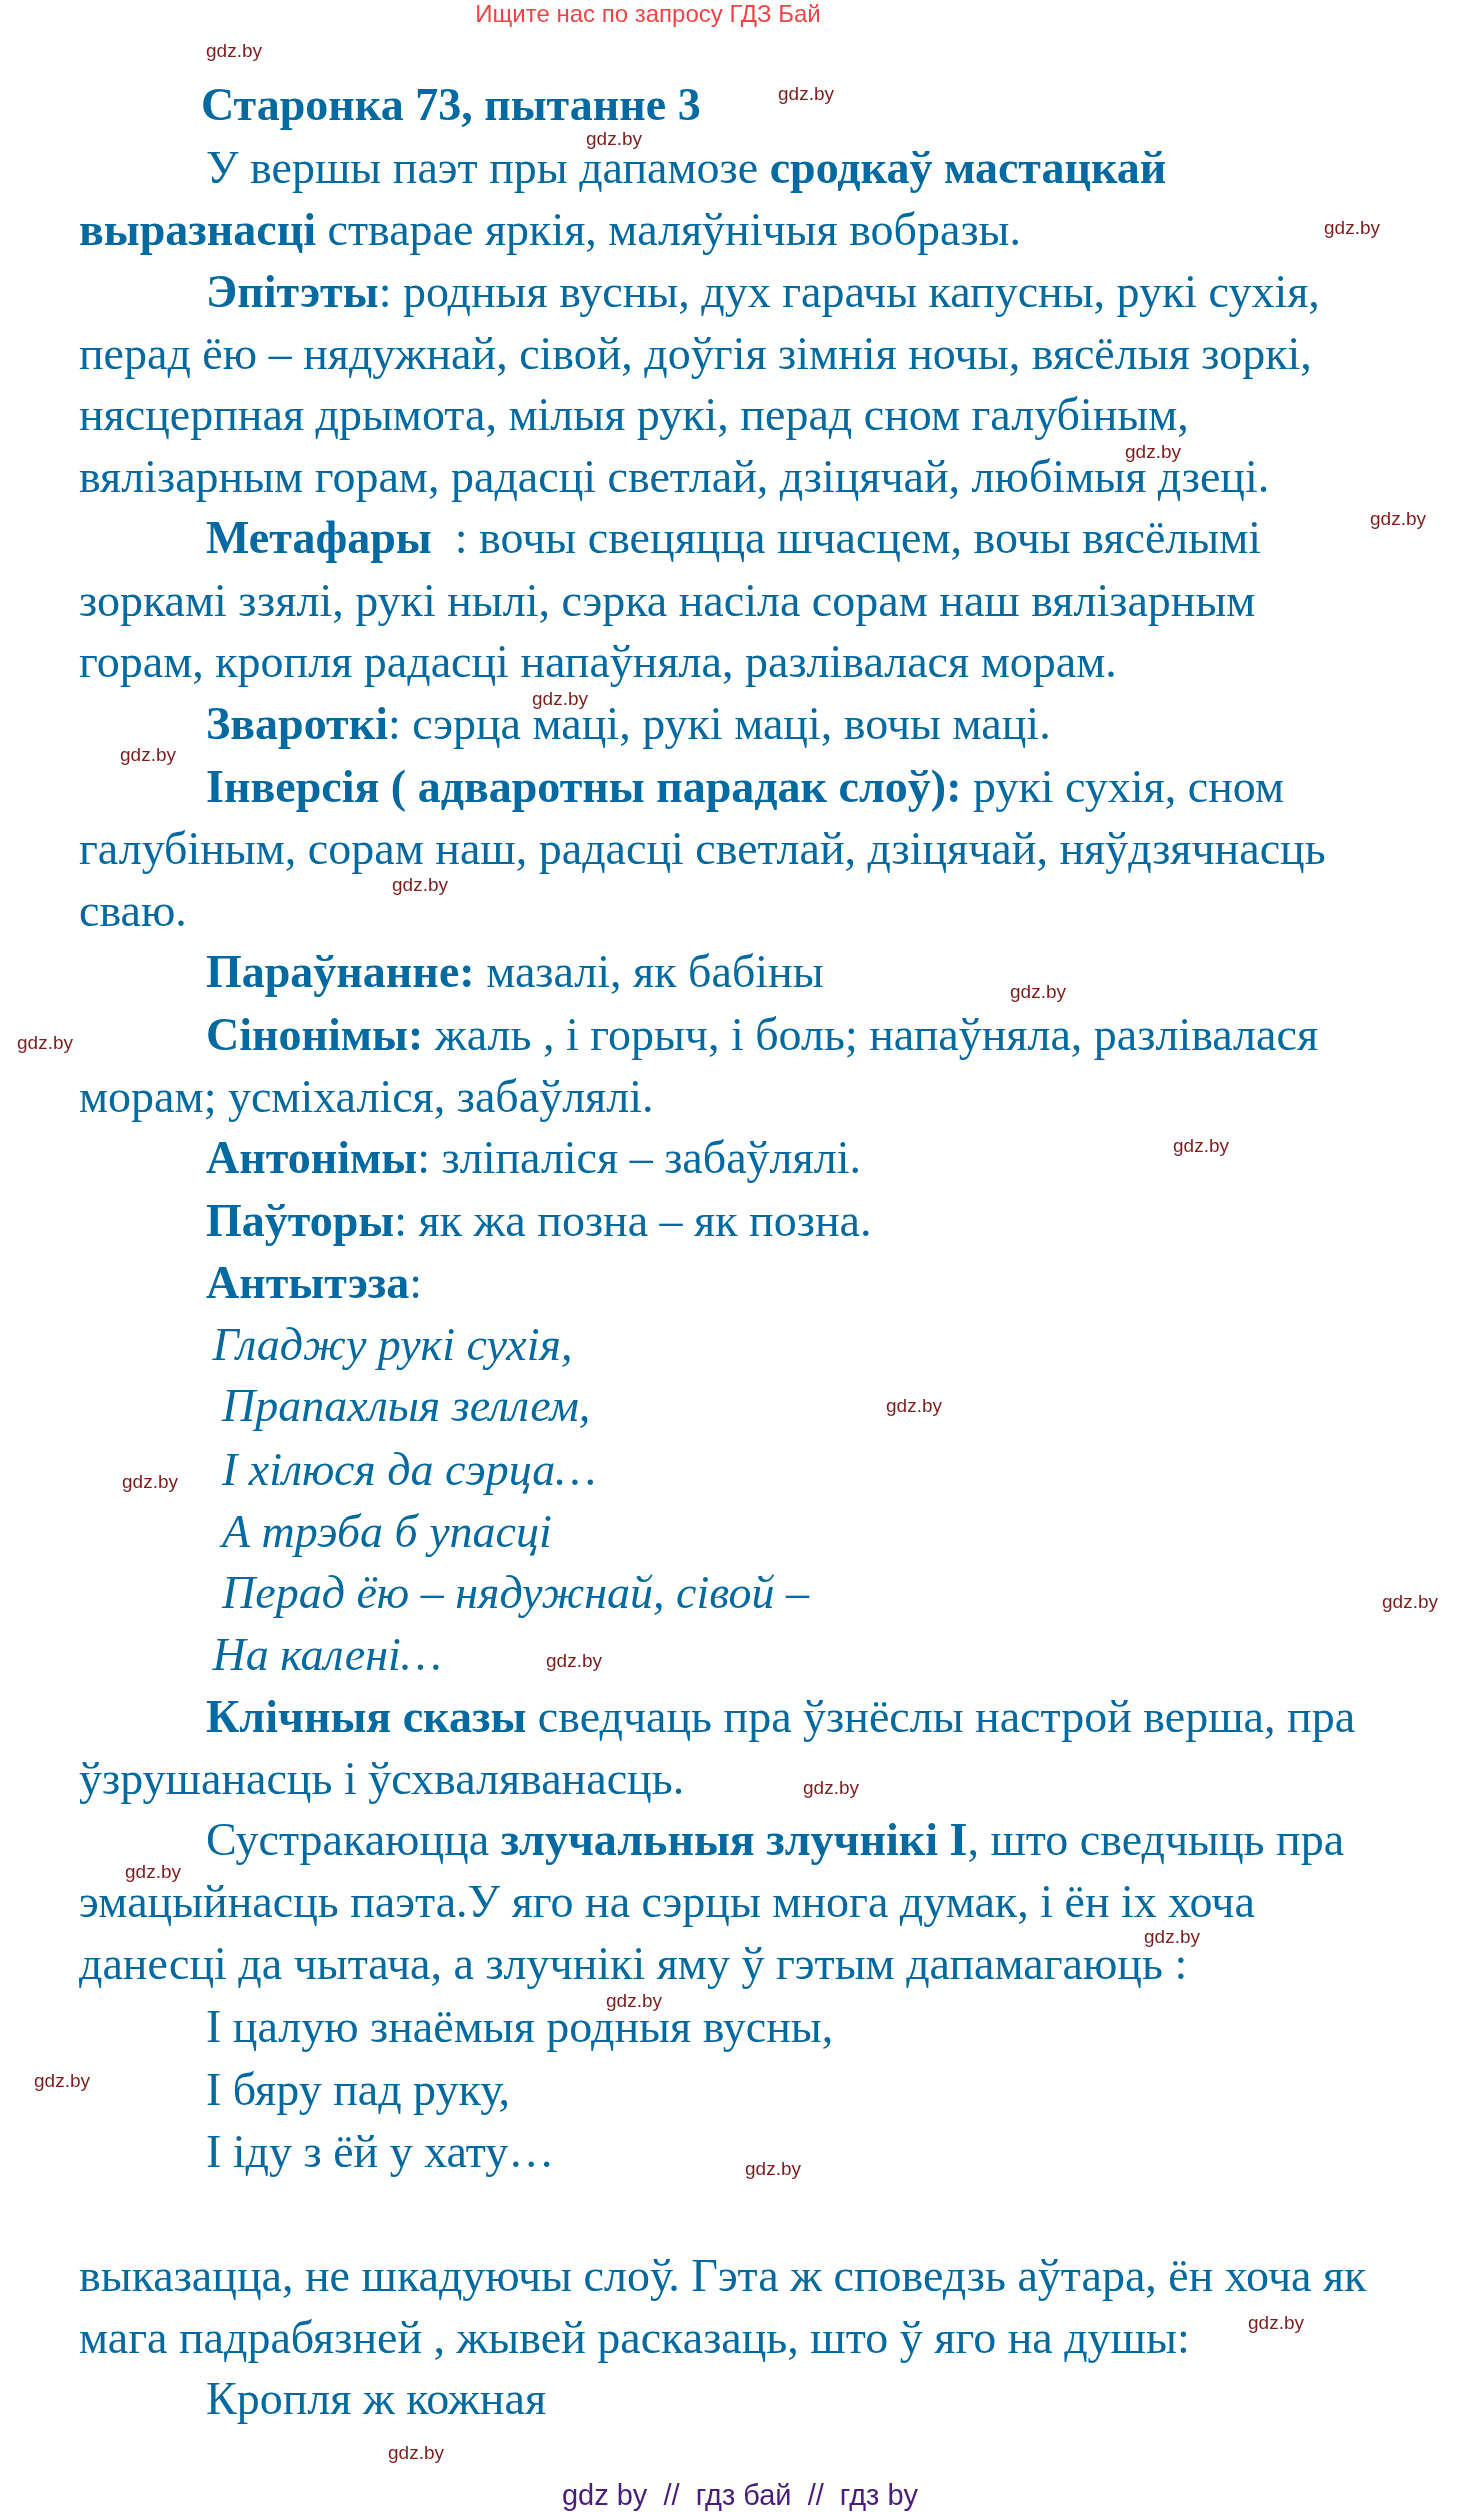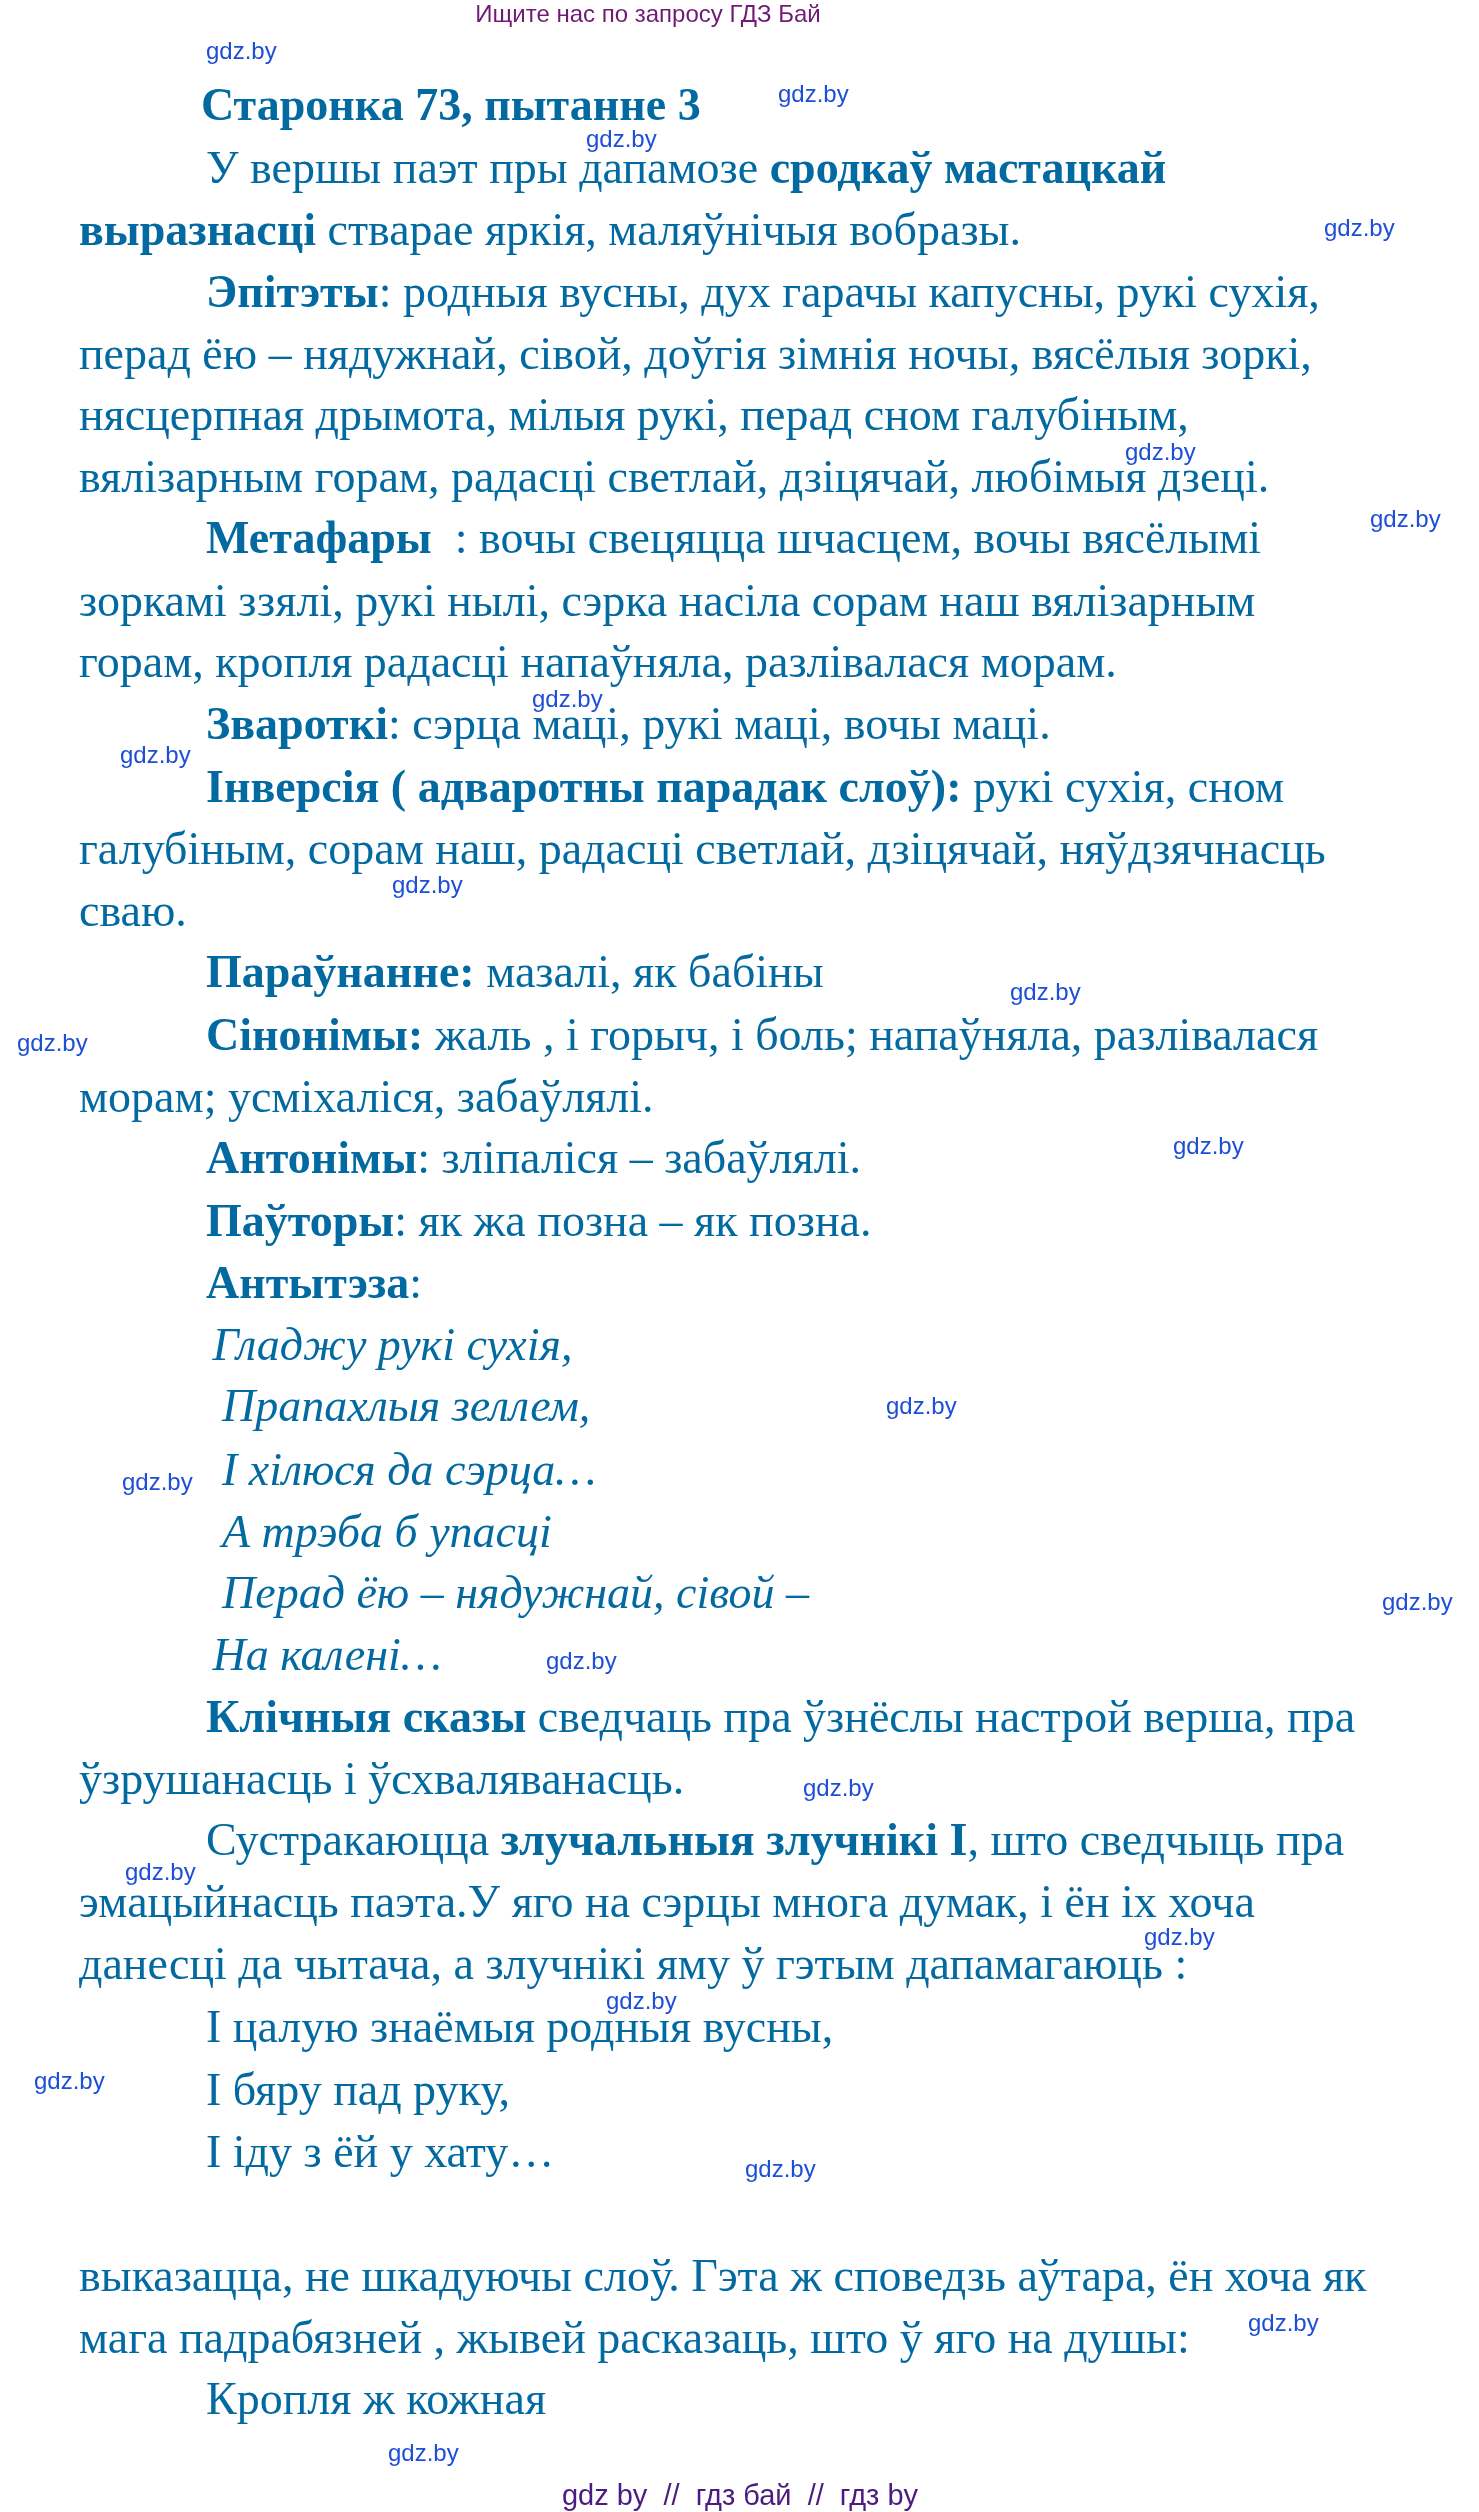--- a/index.html
+++ b/index.html
@@ -8,21 +8,21 @@
       width: 1480px;
       height: 2512px;
       background: #ffffff;
       overflow: hidden;
     }
     .banner {
       position: absolute; left: 0; top: 1.6px; width: 1296px;
       text-align: center;
       font-family: "Liberation Sans", sans-serif;
       font-size: 24px; line-height: 24px;
-      color: #701a75;
+      color: #ef4444;
       white-space: pre;
     }
     .footer {
       position: absolute; left: 0; top: 2483px; width: 1480px;
       text-align: center;
       font-family: "Liberation Sans", sans-serif;
       font-size: 29px; line-height: 24px;
       color: #4b1c80;
       white-space: pre;
     }
@@ -37,23 +37,23 @@
     .ln .b { font-weight: bold; }
     .ln.it { font-style: italic; }
     .ln .u {
       text-decoration-thickness: 2.4px;
       text-underline-offset: 4.8px;
     }
     .title { font-weight: bold; }
     .wm {
       position: absolute;
       font-family: "Liberation Sans", sans-serif;
-      font-size: 24px;
+      font-size: 19px;
       line-height: 24px;
-      color: #1d4ed8;
+      color: #7f1d1d;
       white-space: pre;
     }
   </style>
 </head>
 <body>
 
 <div id="page">
 
   <div class="banner">Ищите нас по запросу ГДЗ Бай</div>
 

